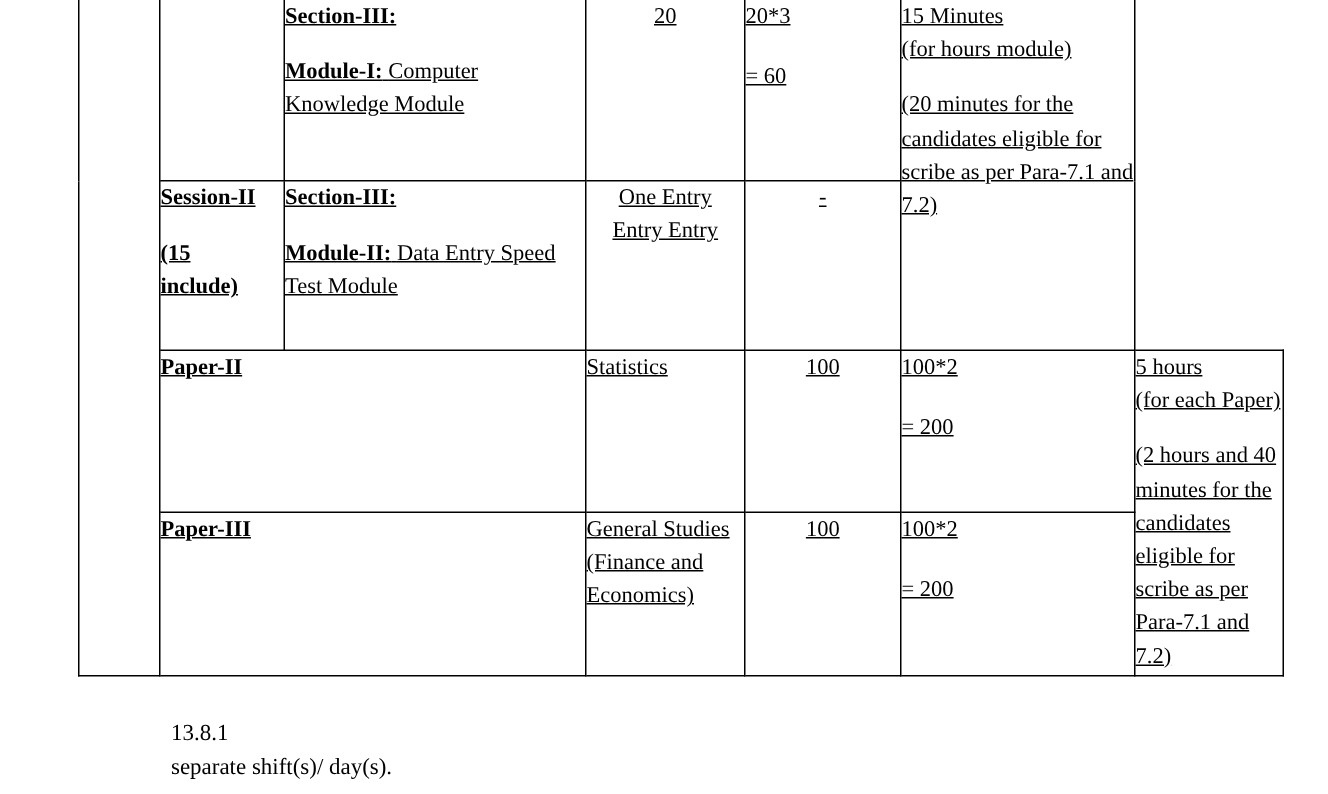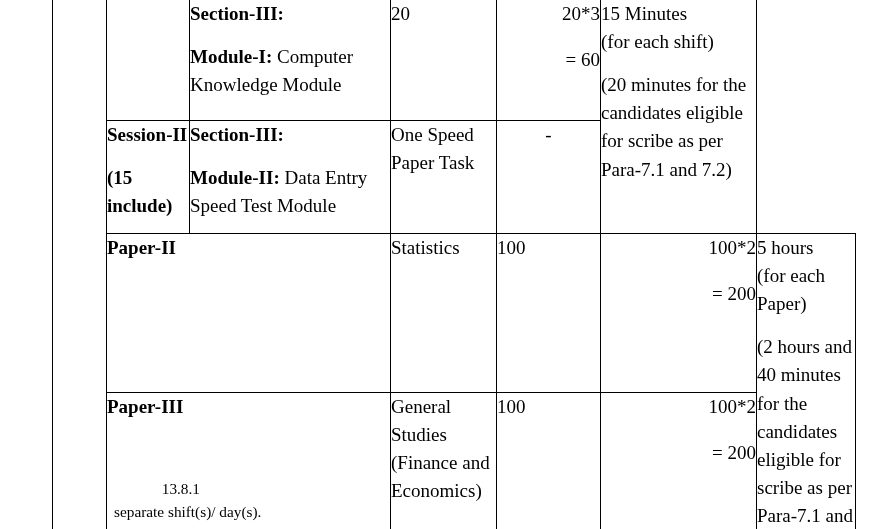--- a/index.html
+++ b/index.html
@@ -29,22 +29,23 @@
     left: 52px;
     top: -1px;
     width: 804px;
     border-collapse: collapse;
     table-layout: fixed;
   }
   .scheme-table td {
     border: 1px solid #000000;
     vertical-align: top;
     padding: 0;
-    font-size: 19px;
+    font-size: 15px;
     line-height: 1.48;
+    text-decoration: underline;
   }
 
   
   .c-blank  { width: 54px; }
   .c-sess   { width: 83px; }
   .c-sec    { width: 201px; }
   .c-qty    { width: 106px; }
   .c-marks  { width: 104px; }
   .c-time   { width: 156px; }
 
@@ -59,25 +60,25 @@
     padding: 7px 8px 8px 10px;
   }
 
   .b { font-weight: bold; }
 
   .para-gap { height: 15px; }
 
   
   .num-cell {
     vertical-align: middle;
+    text-align: center;
+  }
+  .marks-cell {
+    vertical-align: middle;
     text-align: left;
-  }
-  .marks-cell {
-    vertical-align: middle;
-    text-align: right;
   }
   .marks-line1 { margin: 0 0 18px 0; }
   .marks-line2 { margin: 0; }
 
   
   .paper-cell {
     vertical-align: middle;
     padding-left: 14px;
     font-weight: bold;
     margin-left: 12px;
@@ -102,21 +103,20 @@
     top: 478px;
     width: 706px;
     font-size: 15.3px;
     line-height: 1.5;
   }
   .clause-num {
     position: absolute;
     left: 0;
     top: 0;
     width: 86px;
-    text-align: right;
   }
   .clause-body {
     margin-left: 88px;
     text-align: justify;
   }
   .clause-body .l1 { display: block; text-align: justify; text-align-last: justify; }
   .clause-body .l2 { display: block; }
 </style>
 </head>
 <body>
@@ -147,43 +147,43 @@
 
         <td class="num-cell qty-row1">20</td>
 
         <td class="marks-cell">
           <div class="marks-line1">20*3</div>
           <div class="marks-line2">= 60</div>
         </td>
 
         <td rowspan="2" class="cell-pad-time">
           <div>15 Minutes</div>
-          <div>(for each shift)</div>
+          <div>(for hours module)</div>
           <div class="para-gap"></div>
           <div>(20 minutes for the candidates eligible for scribe as per Para-7.1 and 7.2)</div>
         </td>
       </tr>
 
       <tr style="height:113px;">
         <td class="cell-pad-sess">
           <div class="b">Session-II</div>
           <div class="para-gap"></div>
           <div class="b">(15</div>
           <div class="b">include)</div>
         </td>
 
         <td class="cell-pad">
           <div class="b">Section-III:</div>
           <div class="para-gap"></div>
           <div><span class="b">Module-II:</span> <span>Data Entry Speed Test Module</span></div>
         </td>
 
         <td class="num-cell">
-          <div>One Speed</div>
-          <div>Paper Task</div>
+          <div>One Entry</div>
+          <div>Entry Entry</div>
         </td>
 
         <td class="dash-cell">-</td>
       </tr>
 
       <tr style="height:108px;">
         <td colspan="2" class="paper-cell">Paper-II</td>
 
         <td class="cell-pad sec-mid">Statistics</td>
 

